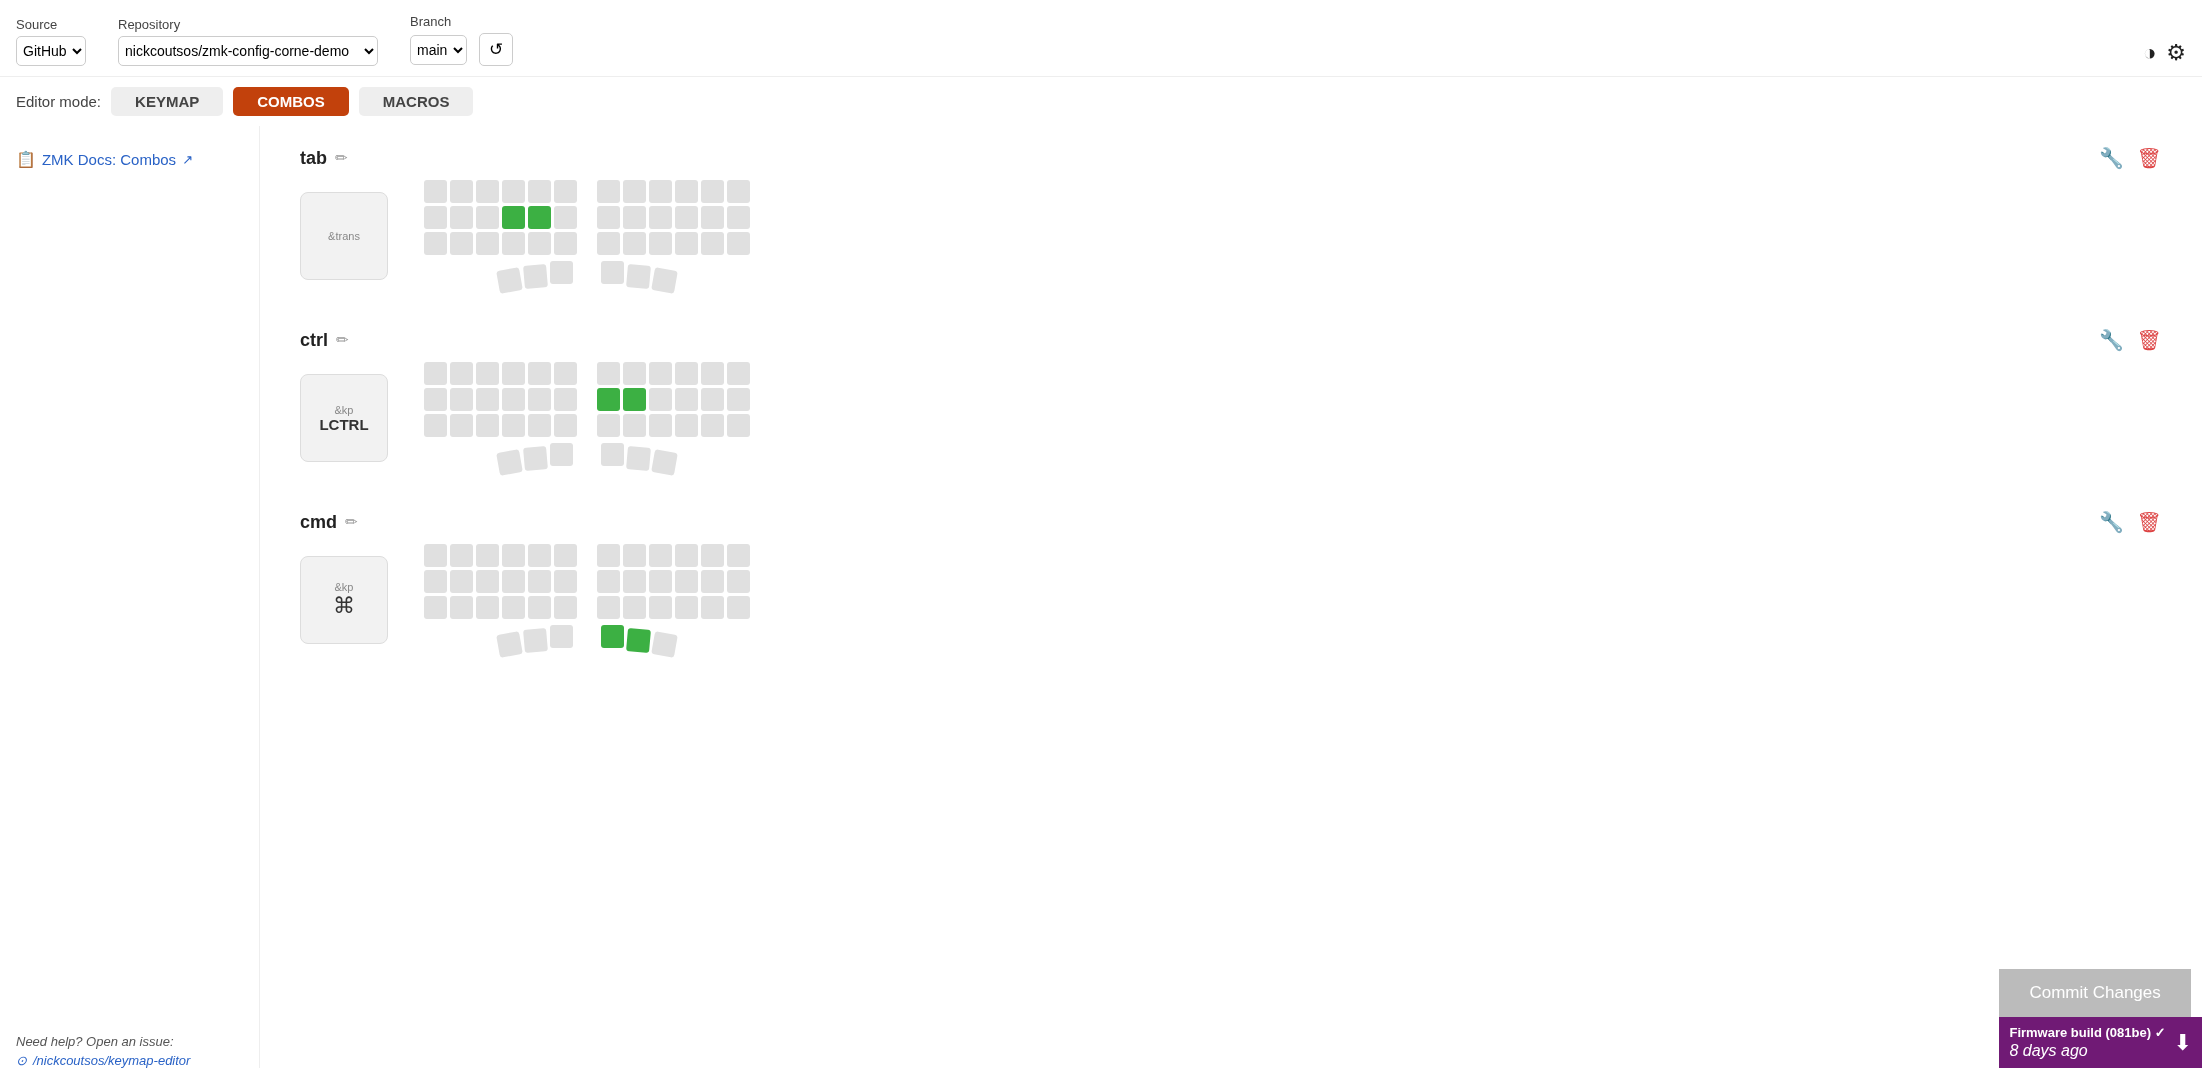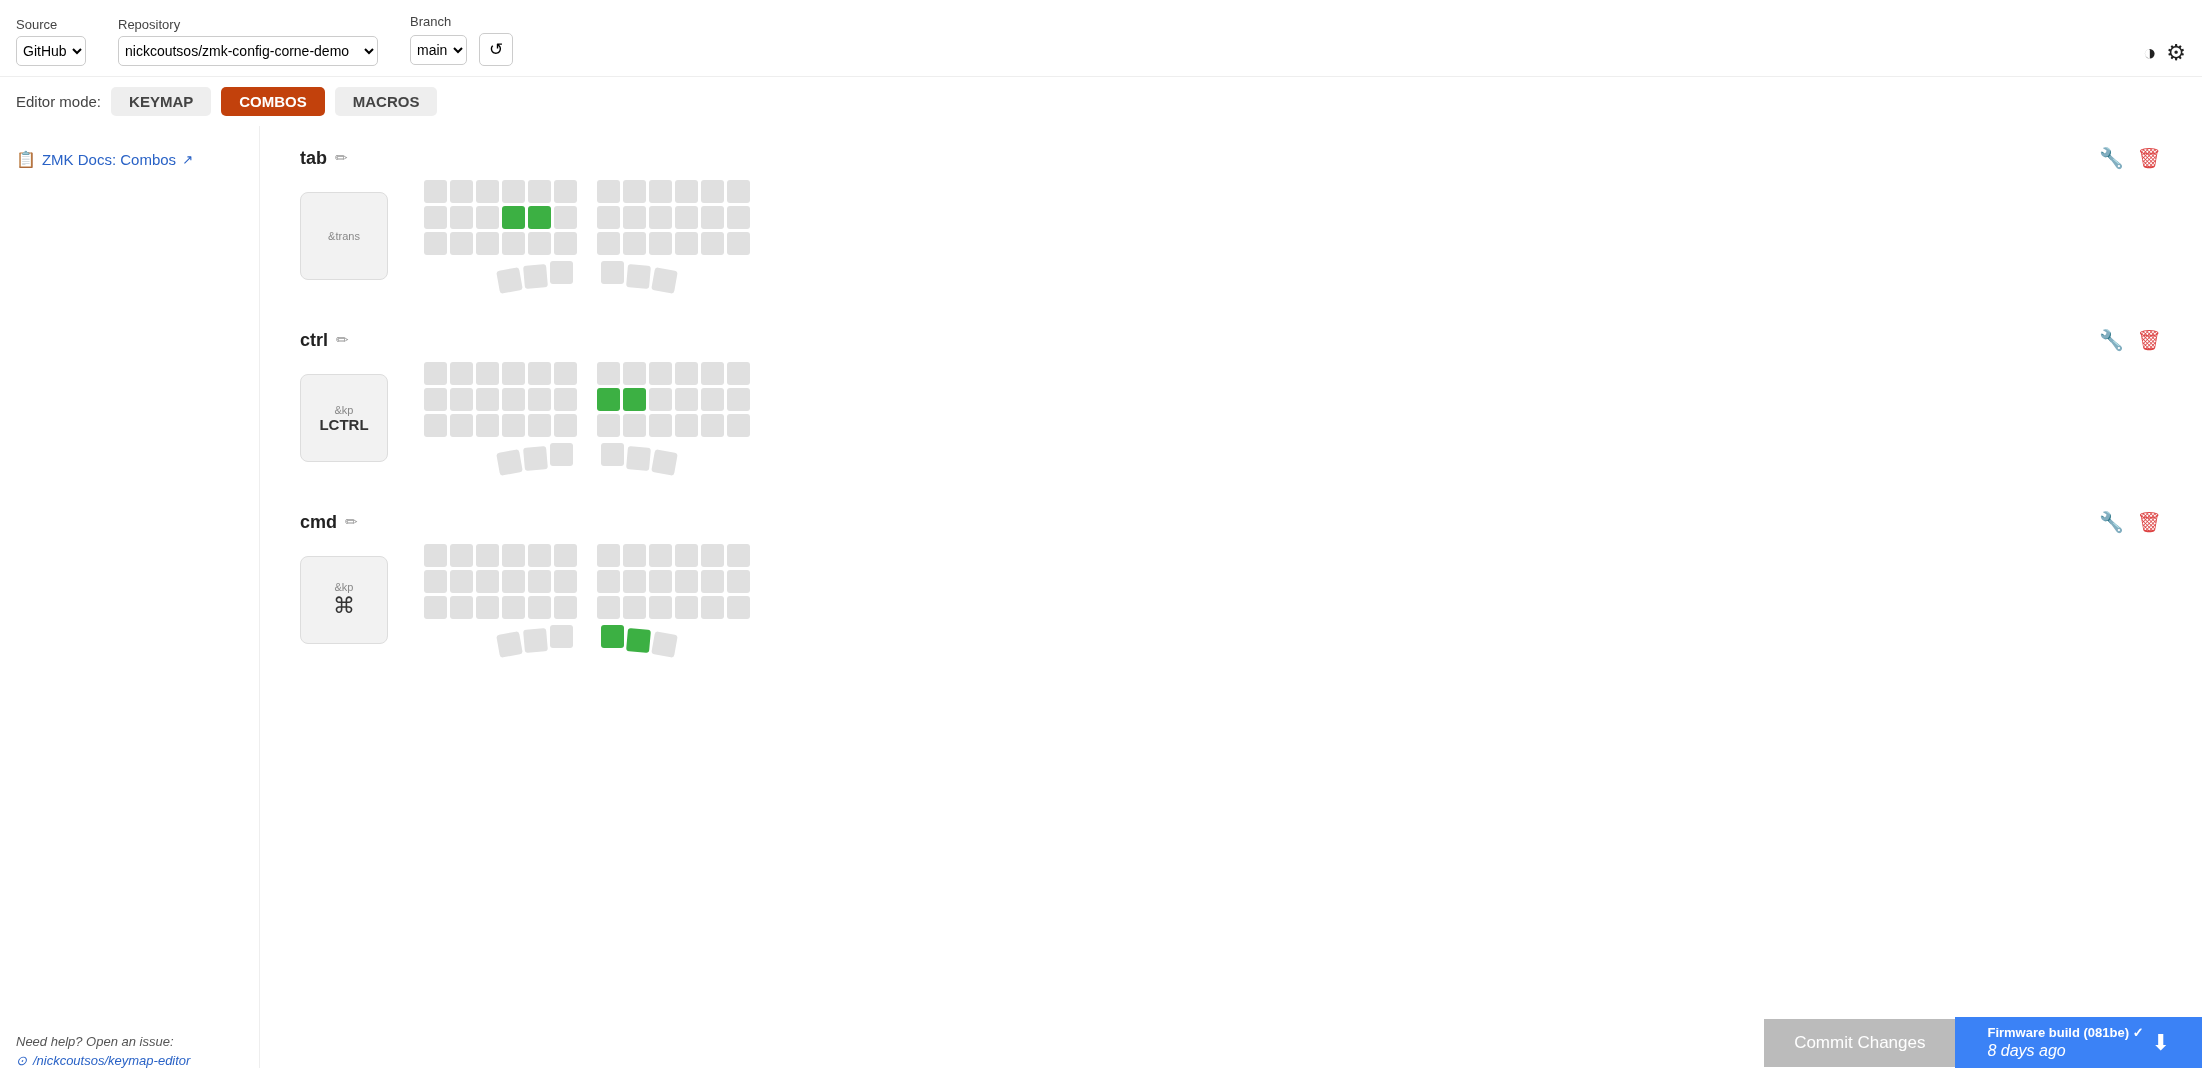--- a/index.html
+++ b/index.html
@@ -9,21 +9,21 @@
     .header { display: flex; align-items: flex-end; gap: 32px; padding: 14px 16px 10px 16px; border-bottom: 1px solid #eee; }
     .header-group { display: flex; flex-direction: column; gap: 4px; }
     .header-label { font-size: 13px; color: #444; }
     .header-select { font-size: 14px; padding: 5px 2px; border: 1px solid #ccc; border-radius: 5px; background: #fff; cursor: pointer; appearance: auto; }
     .header-refresh { font-size: 17px; padding: 5px 9px; border: 1px solid #ccc; border-radius: 5px; background: #fff; cursor: pointer; }
     .header-icons { margin-left: auto; display: flex; align-items: center; gap: 10px; font-size: 22px; }
 
     
     .mode-bar { display: flex; align-items: center; gap: 10px; padding: 10px 16px; }
     .mode-label { font-size: 15px; color: #444; }
-    .mode-btn { padding: 6px 18px; border-radius: 5px; border: none; font-size: 15px; font-weight: 600; cursor: pointer; background: #eee; color: #444; }
+    .mode-btn { padding: 6px 24px; border-radius: 5px; border: none; font-size: 15px; font-weight: 600; cursor: pointer; background: #eee; color: #444; }
     .mode-btn.active { background: #c2410c; color: #fff; }
 
     
     .main { display: flex; min-height: calc(100vh - 110px); }
 
     
     .sidebar { width: 260px; min-width: 200px; padding: 24px 16px 16px 16px; border-right: 1px solid #eee; display: flex; flex-direction: column; gap: 18px; position: relative; }
     .docs-link { display: flex; align-items: center; gap: 6px; color: #2962c6; font-size: 15px; text-decoration: none; }
     .docs-icon { font-size: 16px; }
     .add-combo-btn { background: #3cb043; color: #fff; border: none; border-radius: 6px; padding: 12px 0; font-size: 17px; font-weight: 500; cursor: pointer; width: 100%; text-align: center; }
@@ -45,23 +45,23 @@
     .trash-icon { color: #d44; }
 
     
     .keyboard-visual { display: flex; align-items: center; gap: 36px; }
     .key-display { background: #f2f2f2; border-radius: 8px; width: 88px; height: 88px; display: flex; flex-direction: column; align-items: center; justify-content: center; border: 1px solid #ddd; }
     .key-binding { font-size: 11px; color: #888; }
     .key-label { font-size: 15px; font-weight: 700; color: #333; }
     .key-symbol { font-size: 22px; color: #333; }
 
     
-    .bottom-bar { position: fixed; bottom: 0; right: 0; display: flex; align-items: center; gap: 0; }
+    .bottom-bar { position: fixed; bottom: 0; right: 0; display: flex; align-items: flex-start; gap: 0; flex-direction: column; }
     .commit-btn { background: #bbb; color: #fff; border: none; padding: 14px 30px; font-size: 17px; font-weight: 500; cursor: pointer; }
-    .firmware-badge { background: #3b82f6; color: #fff; display: flex; align-items: center; gap: 8px; padding: 8px 32px; font-size: 13px; }
+    .firmware-badge { background: #701a75; color: #fff; display: flex; align-items: center; gap: 8px; padding: 8px 10px; font-size: 13px; }
     .firmware-text { display: flex; flex-direction: column; gap: 2px; }
     .firmware-title { font-weight: 600; font-size: 13px; }
     .firmware-time { font-size: 16px; font-style: italic; }
     .download-icon { font-size: 22px; cursor: pointer; }
 
     
     .kb-half { display: inline-flex; flex-direction: column; gap: 3px; }
     .kb-row { display: flex; gap: 3px; }
     .kb-key { width: 23px; height: 23px; background: #e0e0e0; border-radius: 3px; display: inline-block; }
     .kb-key.on { background: #3cb043; }

